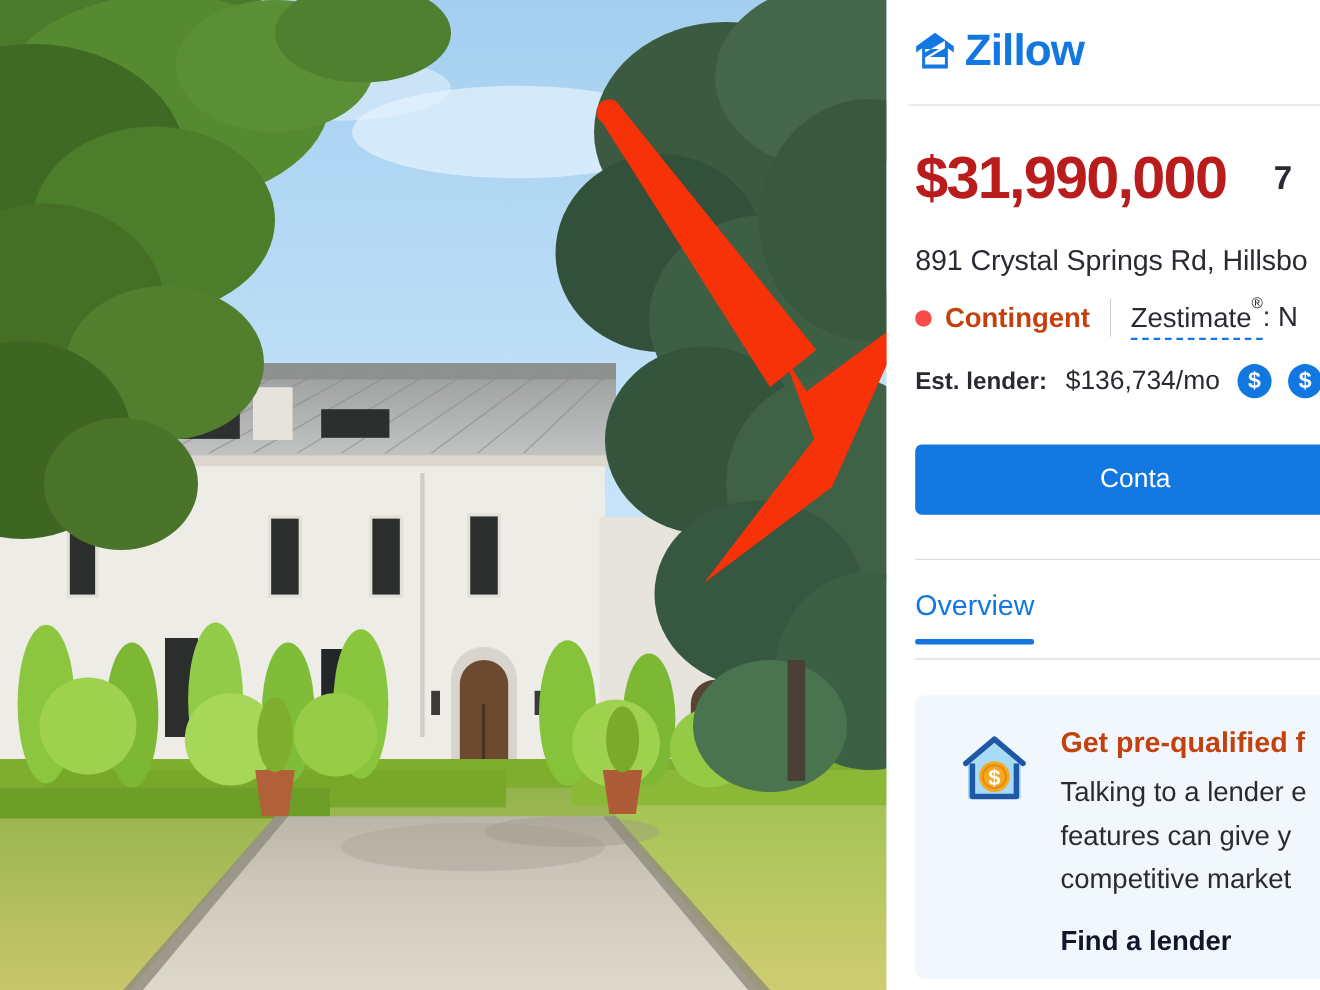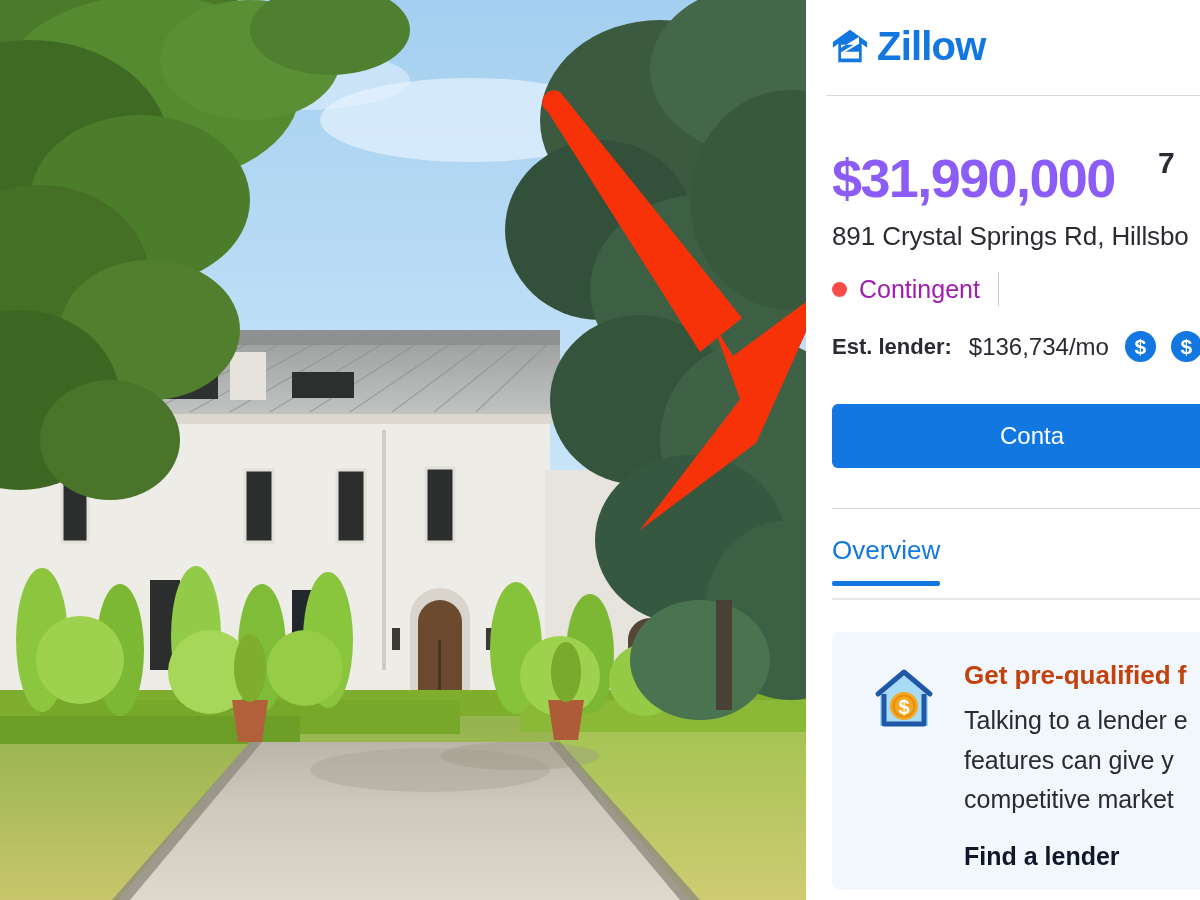--- a/index.html
+++ b/index.html
@@ -46,22 +46,22 @@
   }
 
   .hr {
     position: absolute; left: 26px; right: 0;
     height: 1px; background: #d6d9dd;
   }
   .hr.top { top: 95px; left: 20px; right: 0; }
   .hr.mid { top: 508px; left: 26px; right: 0; }
 
   .price {
-    position: absolute; left: 26px; top: 150px;
-    font-size: 54px; font-weight: 700; color: #8b5cf6;
+    position: absolute; left: 26px; top: 134px;
+    font-size: 54px; font-weight: 700; color: #b91c1c;
     letter-spacing: -1.6px; line-height: 1.05;
     white-space: nowrap;
   }
   .price-extra {
     position: absolute; left: 352px; top: 146px;
     font-size: 30px; font-weight: 700; color: #2a2a33;
     white-space: nowrap; overflow: hidden; width: 42px;
   }
 
   .address {
@@ -74,21 +74,21 @@
     position: absolute; left: 26px; top: 272px;
     display: flex; align-items: center; gap: 0;
     white-space: nowrap;
   }
   .dot {
     width: 15px; height: 15px; border-radius: 50%;
     background: #fa4b4b; display: inline-block; flex: none;
     margin-right: 12px;
   }
   .status-label {
-    font-size: 25px; font-weight: 400; color: #a21caf;
+    font-size: 25px; font-weight: 700; color: #c2410c;
   }
   .vdiv {
     width: 1px; height: 34px; background: #c9ccd1;
     margin: 0 18px;
   }
   .zestimate {
     font-size: 25px; color: #2a2a33; font-weight: 400;
     position: relative;
   }
   .zest-word {
@@ -362,20 +362,23 @@
 
     <div class="price">$31,990,000</div>
     <div class="price-extra">7</div>
 
     <div class="address">891 Crystal Springs Rd, Hillsbo</div>
 
     <div class="status-row">
       <span class="dot"></span>
       <span class="status-label">Contingent</span>
       <span class="vdiv"></span>
+      <span class="zestimate">
+        <span class="zest-word"><span>Zestimate</span><sup>®</sup></span><span>: N</span>
+      </span>
     </div>
 
     <div class="payment-row">
       <span class="pay-label">Est. lender:</span>
       <span class="pay-value">$136,734/mo</span>
       <span class="coin">$</span>
       <span class="coin second">$</span>
     </div>
 
     <div class="cta">Conta</div>

